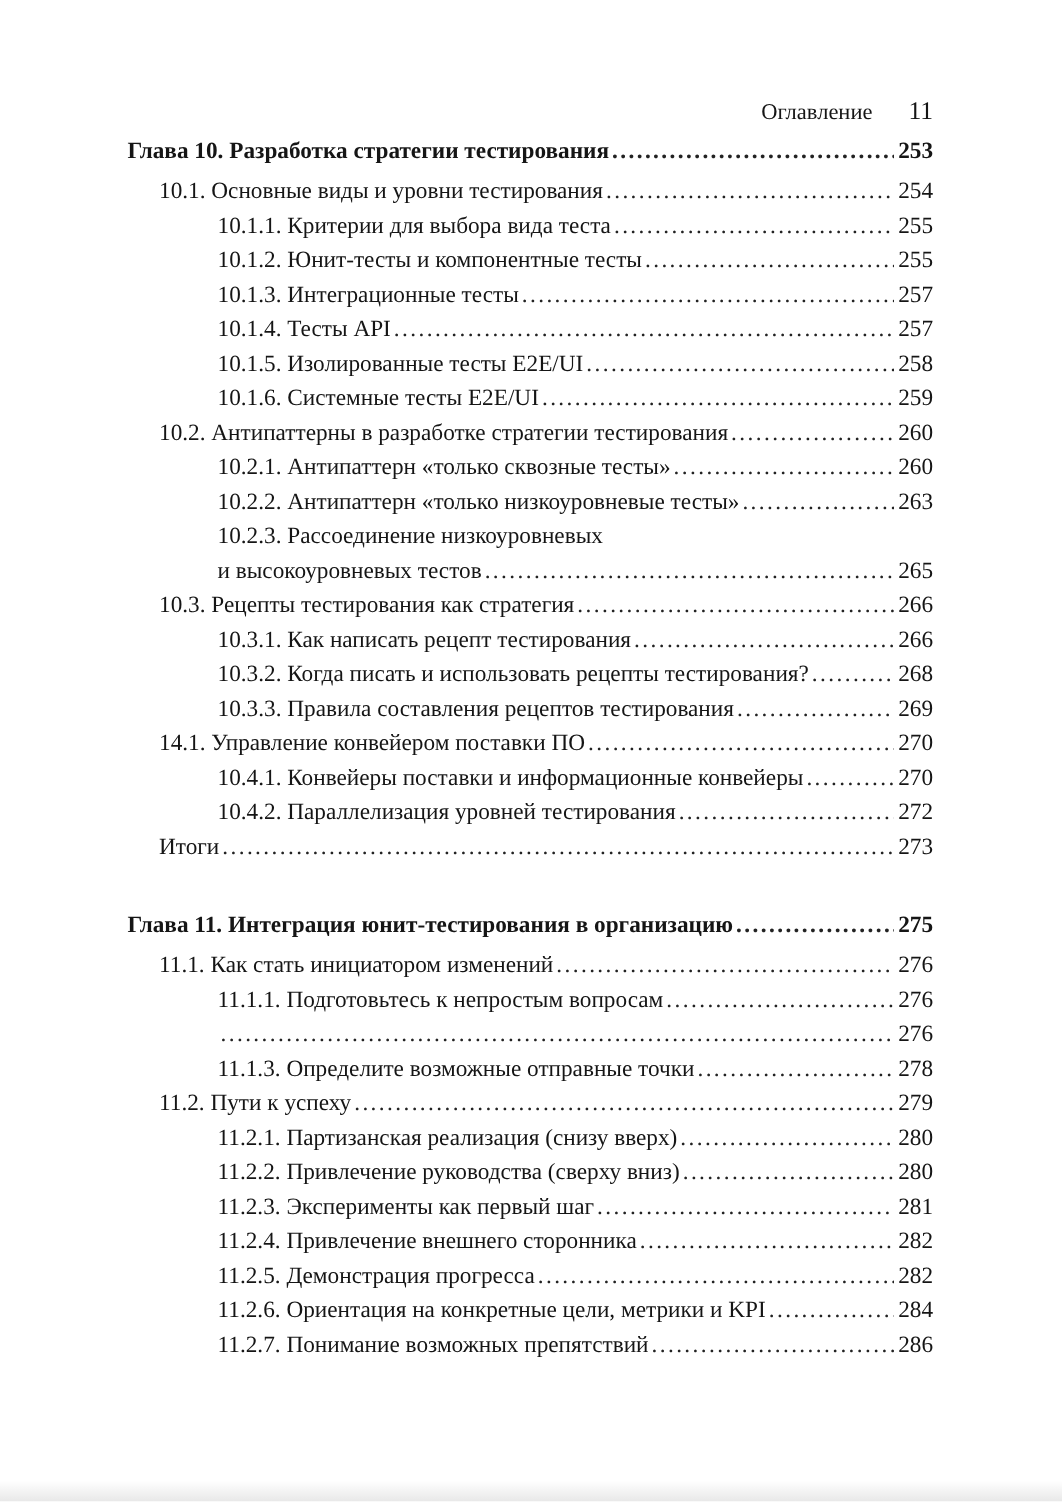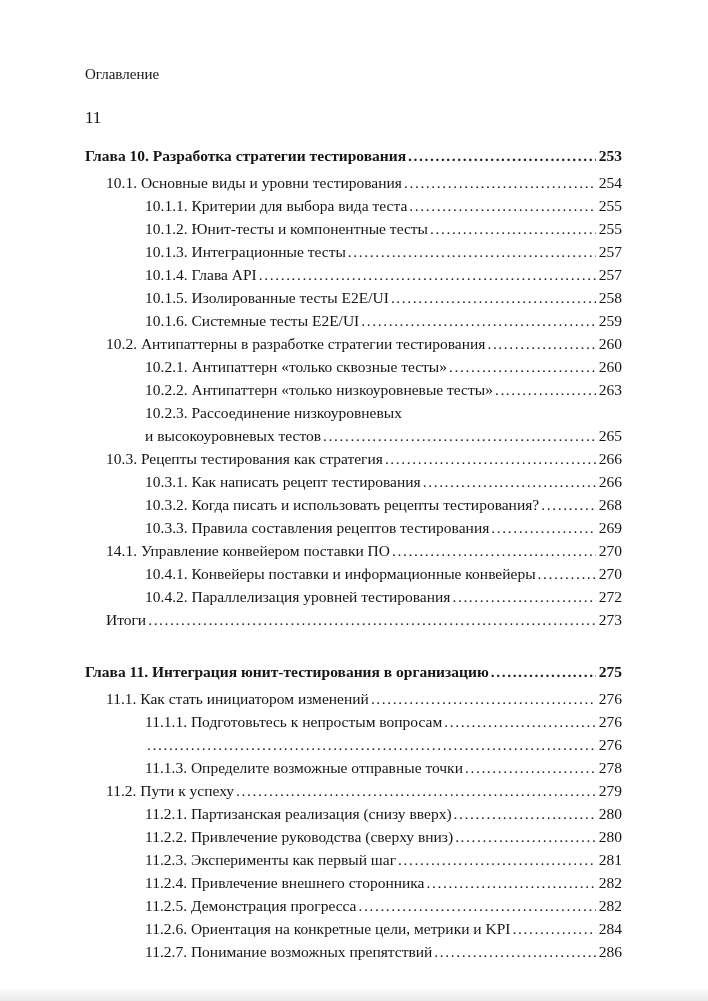--- a/index.html
+++ b/index.html
@@ -17,21 +17,20 @@
     height: 1001px;
     padding: 64px 86px 0 85px;
   }
   .running-header {
     display: flex;
     justify-content: flex-end;
     align-items: baseline;
     gap: 24px;
     font-size: 15px;
     line-height: 20px;
-    flex-direction: column;
   }
   .running-header .header-pagenum {
     font-weight: 400;
     font-size: 17px;
   }
   .toc {
     font-size: 15.5px;
   }
   .toc-entry {
     display: flex;
@@ -50,21 +49,21 @@
   .toc-entry .leader::after {
     content: "...................................................................................................................................................";
     letter-spacing: 1.6px;
   }
   .toc-entry .page-ref { white-space: nowrap; }
   .toc-entry.level-0 {
     font-weight: 700;
     margin-top: 29px;
     margin-bottom: 4px;
   }
-  .toc-entry.level-0:first-child { margin-top: 16px; text-align: right; }
+  .toc-entry.level-0:first-child { margin-top: 4px; text-align: right; }
   .toc-entry.level-1 { padding-left: 21px; }
   .toc-entry.level-2 { padding-left: 60px; }
   .bottom-edge {
     position: absolute;
     left: 0; right: 0; bottom: 0;
     height: 14px;
     background: linear-gradient(to bottom, rgba(0,0,0,0), rgba(0,0,0,0.09));
   }
 </style>
 </head>
@@ -97,21 +96,21 @@
     <span class="label">10.1.2. Юнит-тесты и компонентные тесты</span>
     <span class="leader"></span>
     <span class="page-ref">255</span>
   </div>
       <div class="toc-entry level-2">
     <span class="label">10.1.3. Интеграционные тесты</span>
     <span class="leader"></span>
     <span class="page-ref">257</span>
   </div>
       <div class="toc-entry level-2">
-    <span class="label">10.1.4. Глава API</span>
+    <span class="label">10.1.4. Тесты API</span>
     <span class="leader"></span>
     <span class="page-ref">257</span>
   </div>
       <div class="toc-entry level-2">
     <span class="label">10.1.5. Изолированные тесты E2E/UI</span>
     <span class="leader"></span>
     <span class="page-ref">258</span>
   </div>
       <div class="toc-entry level-2">
     <span class="label">10.1.6. Системные тесты E2E/UI</span>

